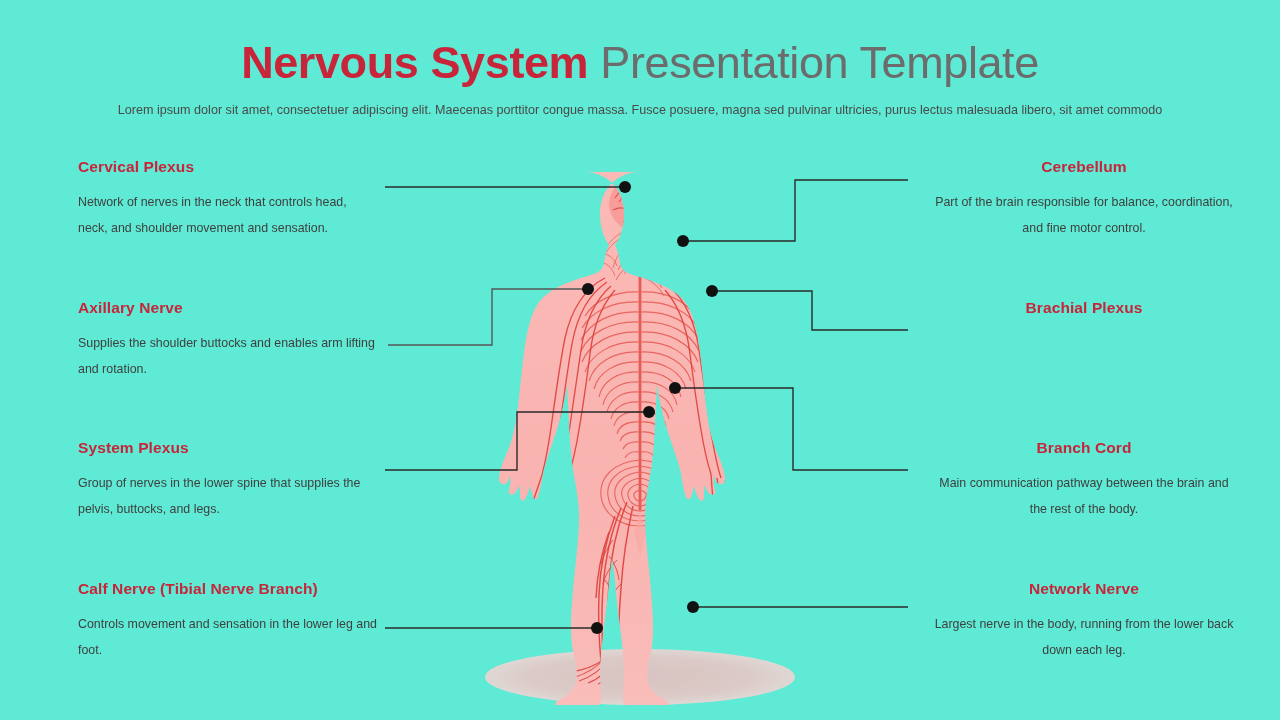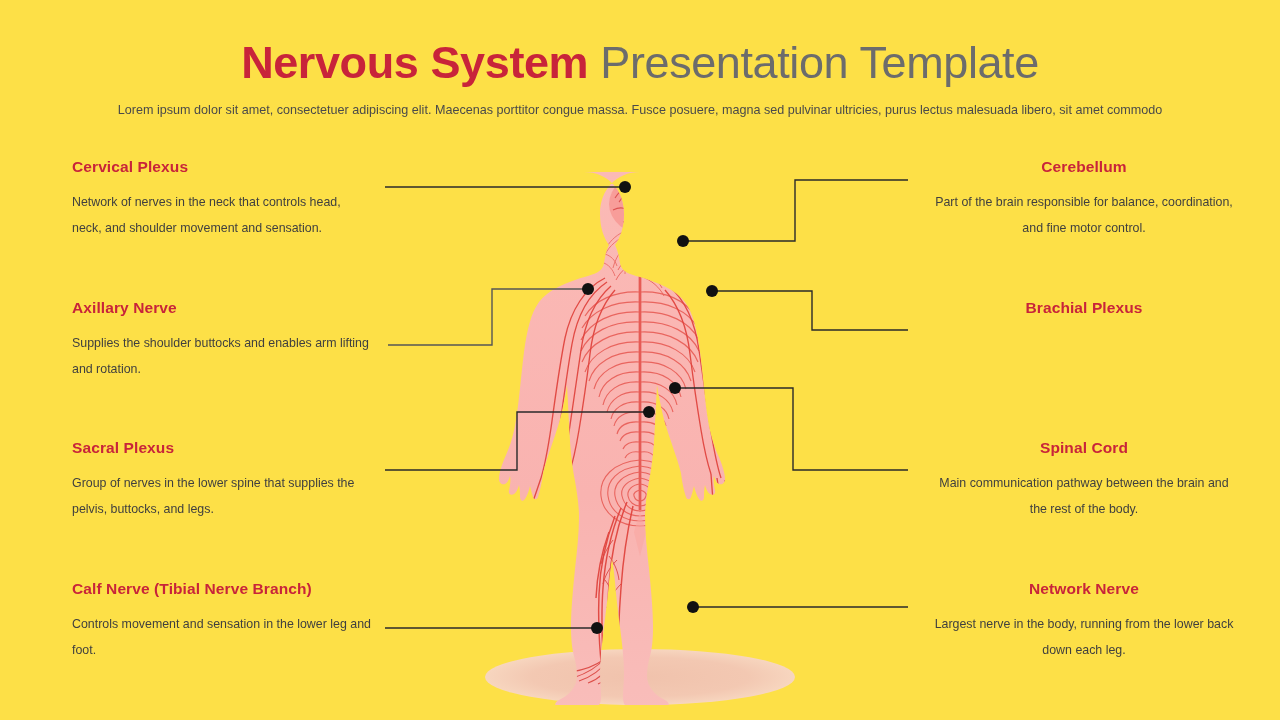--- a/index.html
+++ b/index.html
@@ -14,21 +14,21 @@
     background: #fdf0ee;
     font-family: "Liberation Sans", sans-serif;
     position: relative;
   }
 
   .slide {
     position: absolute;
     inset: 0;
     width: 1280px;
     height: 720px;
-    background: #fde047;
+    background: #5eead4;
   }
 
   
   .header {
     position: absolute;
     top: 0; left: 0;
     width: 1280px;
     text-align: center;
     padding-top: 34px;
   }
@@ -77,21 +77,21 @@
     stroke-width: 1.4;
   }
   .connectors path.dark { stroke: #2a2a2a; }
   .connectors circle { fill: #111111; }
 
   
   .label {
     position: absolute;
     width: 300px;
   }
-  .label.left  { left: 72px;  text-align: left; }
+  .label.left  { left: 78px;  text-align: left; }
   .label.right { left: 934px; text-align: center; width: 300px; }
 
   .label-title {
     color: #c8243a;
     font-size: 15.5px;
     font-weight: 700;
     line-height: 20px;
     letter-spacing: 0.1px;
     margin-bottom: 12px;
     white-space: nowrap;
@@ -508,40 +508,40 @@
     <div class="label-title">Cervical Plexus</div>
     <div class="label-desc">Network of nerves in the neck that controls head, neck, and shoulder movement and sensation.</div>
   </div>
 
   <div class="label left row2">
     <div class="label-title">Axillary Nerve</div>
     <div class="label-desc">Supplies the shoulder buttocks and enables arm lifting and rotation.</div>
   </div>
 
   <div class="label left row3">
-    <div class="label-title">Sacral Plexus</div>
+    <div class="label-title">System Plexus</div>
     <div class="label-desc">Group of nerves in the lower spine that supplies the pelvis, buttocks, and legs.</div>
   </div>
 
   <div class="label left row4">
     <div class="label-title">Calf Nerve (Tibial Nerve Branch)</div>
     <div class="label-desc">Controls movement and sensation in the lower leg and foot.</div>
   </div>
 
   <div class="label right row1">
     <div class="label-title">Cerebellum</div>
     <div class="label-desc">Part of the brain responsible for balance, coordination, and fine motor control.</div>
   </div>
 
   <div class="label right row2">
     <div class="label-title">Brachial Plexus</div>
   </div>
 
   <div class="label right row3">
-    <div class="label-title">Spinal Cord</div>
+    <div class="label-title">Branch Cord</div>
     <div class="label-desc">Main communication pathway between the brain and the rest of the body.</div>
   </div>
 
   <div class="label right row4">
     <div class="label-title">Network Nerve</div>
     <div class="label-desc">Largest nerve in the body, running from the lower back down each leg.</div>
   </div>
 
 </div>
 

